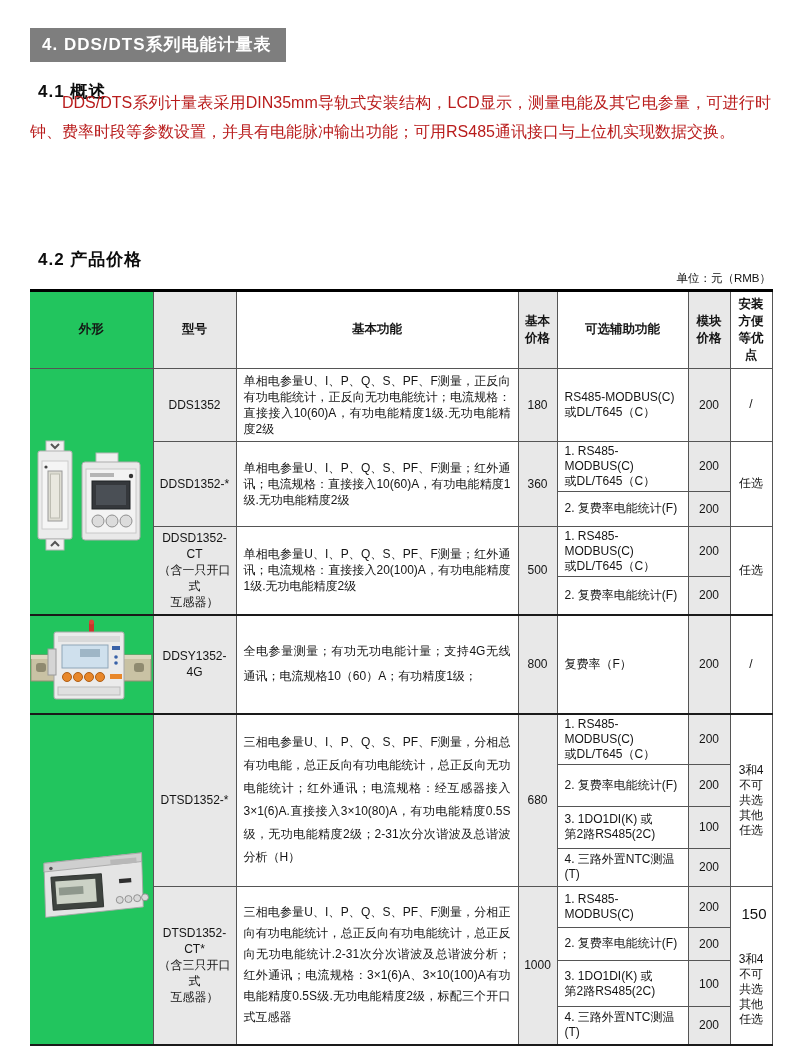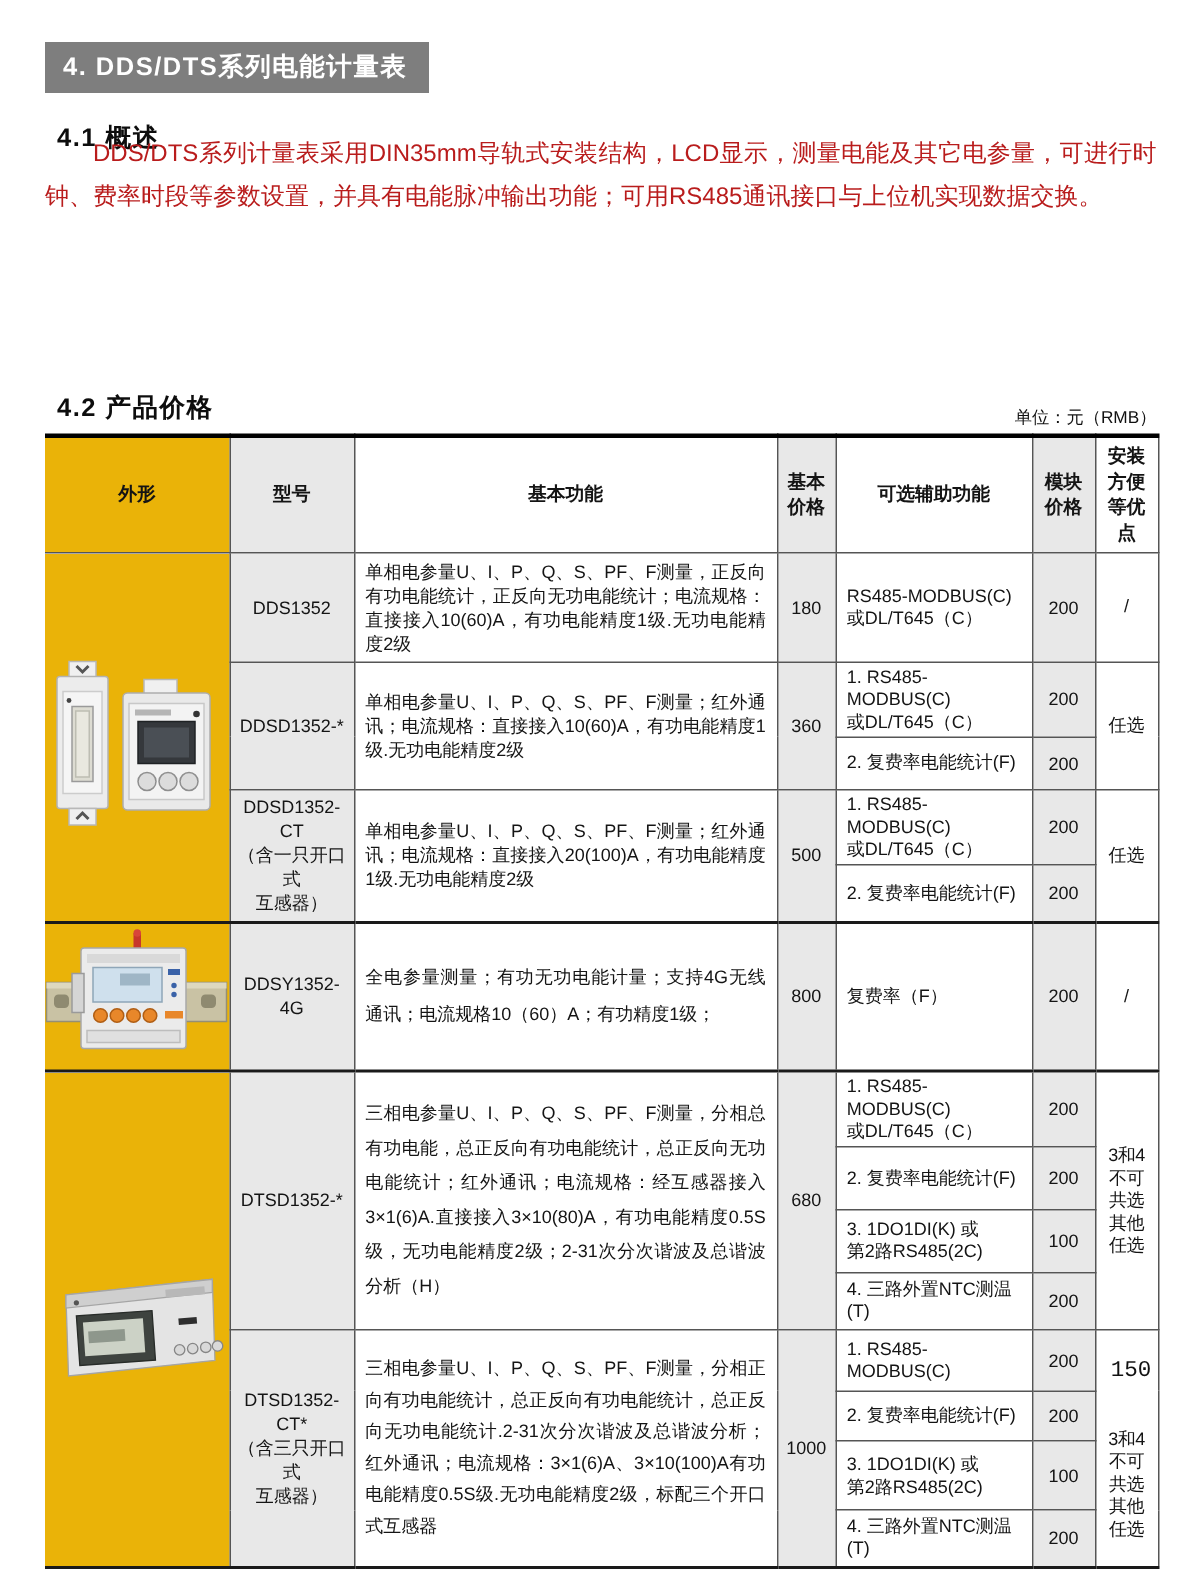--- a/index.html
+++ b/index.html
@@ -7,52 +7,52 @@
     position:relative; width:800px; height:1046px; background:#fff;
     font-family:"Liberation Sans", sans-serif; color:#141414; overflow:hidden;
   }
   .tag {
     position:absolute; left:30px; top:28px;
     background:#7e7e7e; color:#fff; font-weight:bold; font-size:17px;
     padding:5px 14px 6px 12px; letter-spacing:1px;
   }
   .h-sec { position:absolute; font-size:17px; font-weight:bold; color:#0d0d0d; letter-spacing:1px; }
   .h41 { left:38px; top:68px;margin-top:12px; }
-  .h42 { left:38px; top:260px; }
+  .h42 { left:38px; top:248px; }
   .paras {
     position:absolute; left:30px; top:88px; width:741px;
     font-size:16px; line-height:29px; text-align:justify; color:#b91c1c;
   }
   .paras p { margin:0; text-indent:2em; }
   .unit { position:absolute; right:29px; top:271px; font-size:11.5px; color:#111; }
 
   table.price {
     position:absolute; left:30px; top:289px; width:742px;
     border-collapse:collapse; table-layout:fixed;
     border-top:3px solid #000; border-bottom:3px solid #000;
   }
   table.price td, table.price th {
     border:1px solid #555; padding:2px 4px; font-size:12px;
     vertical-align:middle; overflow:hidden; color:#141414;
   }
   table.price th { font-weight:bold; font-size:12.5px; line-height:1.35; padding:4px 2px; text-align:center; }
   .shaded { background:#e8e8e8; }
-  .shape { border-left:none !important; background:#eab308; text-align:center; padding:0 !important; }
+  .shape { border-left:none !important; background:#22c55e; text-align:center; padding:0 !important; }
   .model { text-align:center; white-space:pre-line; font-size:11.5px; line-height:16px;margin-left:24px; }
   .func  { text-align:justify; padding:4px 7px !important; }
   .lh-tight { line-height:16px; font-size:11.5px; }
   .lh-mid   { line-height:21px; font-size:11.5px; }
   .lh-loose { line-height:23px; font-size:11.5px; }
   .lh-big   { line-height:25px; font-size:12px; }
   .pricec, .mprice { text-align:center; }
   .aux { white-space:pre-line; font-size:11.5px; line-height:15px; padding-left:7px !important; }
   .aux.center { text-align:left; }
   .comb { text-align:center; font-size:10.5px; line-height:15px; white-space:pre-line; letter-spacing:-0.3px; }
   .comb.slash, .comb.any { font-size:12px; letter-spacing:0; }
-  .comb-note { font-size:15px; color:#111; margin:2px 0 16px 6px; letter-spacing:0;font-family:Liberation Mono, monospace; }
+  .comb-note { font-size:15px; color:#111; margin:2px 0 16px 6px; letter-spacing:0; }
   tr.gsep td { border-top:2px solid #1a1a1a; }
   svg { display:block; margin:0 auto; }
 </style>
 </head>
 <body>
 
 <div class="page">
 
   <div class="tag">4. DDS/DTS系列电能计量表</div>
   <div class="h-sec h41">4.1 概述</div>

